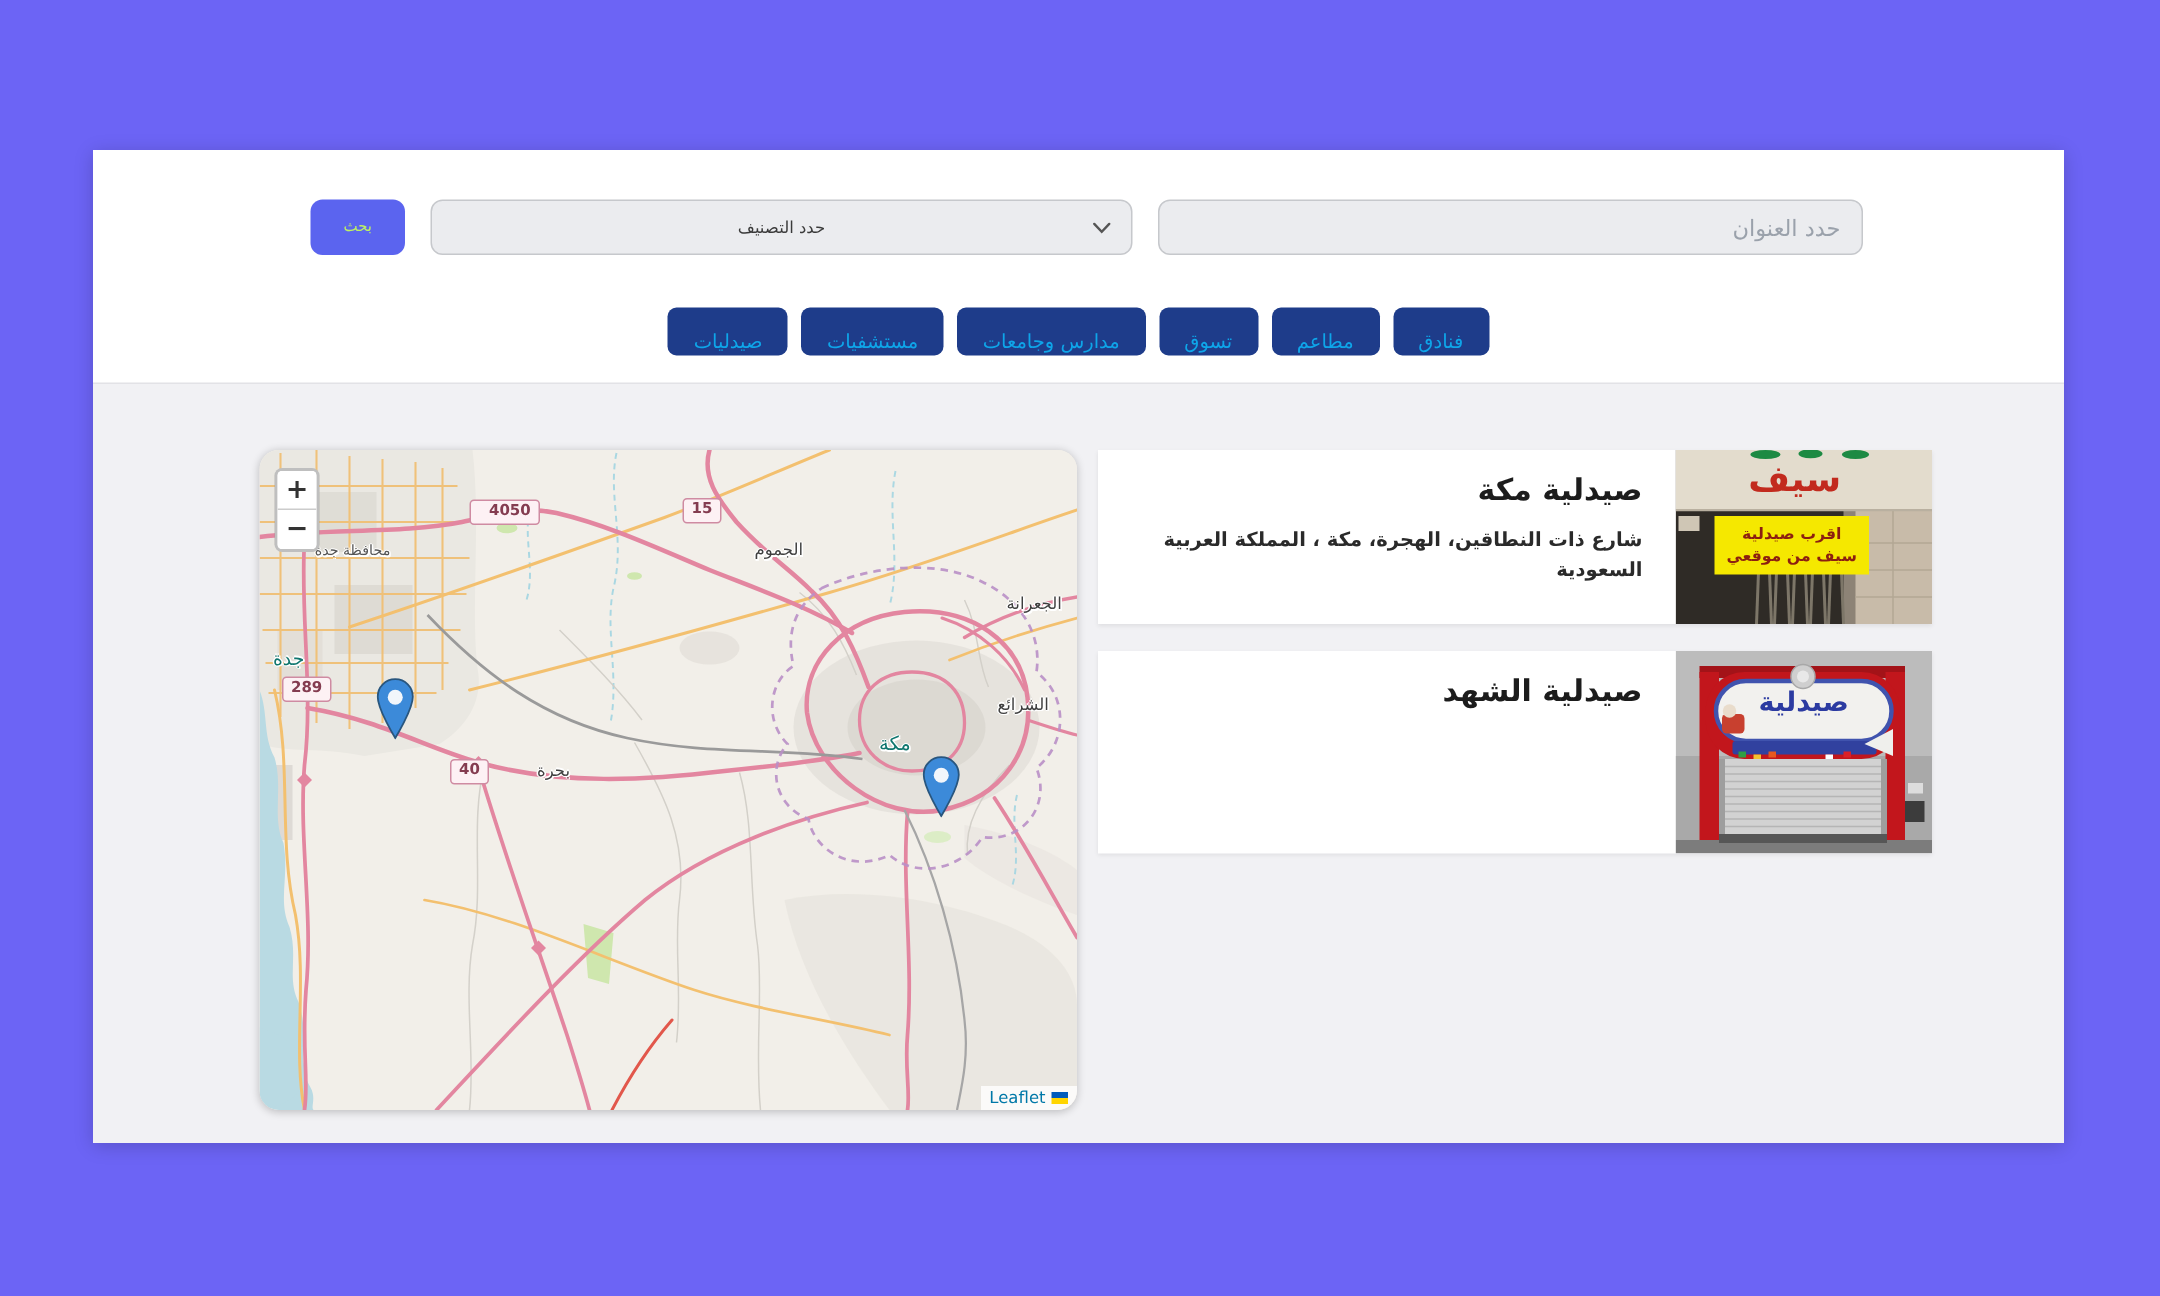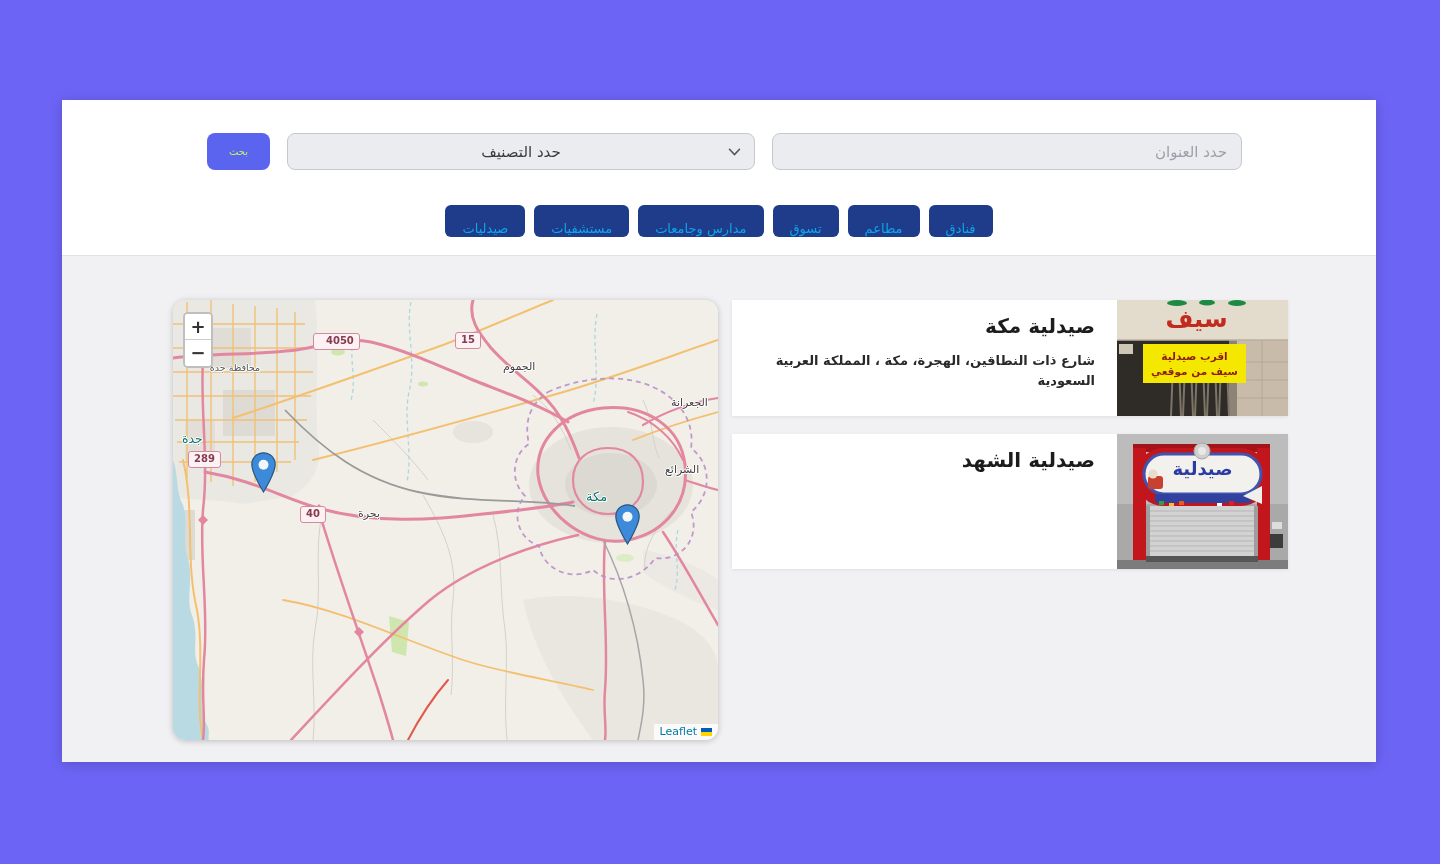--- a/index.html
+++ b/index.html
@@ -9,21 +9,21 @@
   .panel { position:absolute; left:62px; top:100px; width:1314px; height:662px;
            background:#f1f1f4; box-shadow:0 2px 12px rgba(0,0,0,.18); }
   .search-section { position:absolute; top:0; left:0; right:0; height:156px;
                     background:#ffffff; border-bottom:1px solid #e2e2e6; }
   .search-btn { position:absolute; left:145px; top:33px; width:63px; height:37px;
                 background:#5b64ef; color:#bef264; border:none; border-radius:8px;
                 font-size:10px; font-family:inherit; cursor:pointer; }
   .select-box { position:absolute; left:225px; top:33px; width:468px; height:37px;
                 background:#ebecef; border:1px solid #c6c8cc; border-radius:8px;
                 display:flex; align-items:center; justify-content:center;
-                font-size:15px; color:#3a3a3a; cursor:pointer; }
+                font-size:11px; color:#3a3a3a; cursor:pointer; }
   .select-box .chevron { position:absolute; right:13px; top:50%; transform:translateY(-50%);
                          display:flex; }
   .addr-input { position:absolute; left:710px; top:33px; width:470px; height:37px;
                 background:#ebecef; border:1px solid #c6c8cc; border-radius:8px;
                 padding:0 14px; font-size:15px; color:#333; font-family:inherit; }
   .addr-input::placeholder { color:#9aa1ab; }
   .cat-row { position:absolute; top:105px; left:0; right:0; display:flex;
              justify-content:center; gap:9px; }
   .cat-btn { background:#1e3c8a; color:#0ea5e9; border:none; border-radius:6px; height:27px;
              padding:16px 17px; font-size:13px; font-family:inherit; cursor:pointer; }

